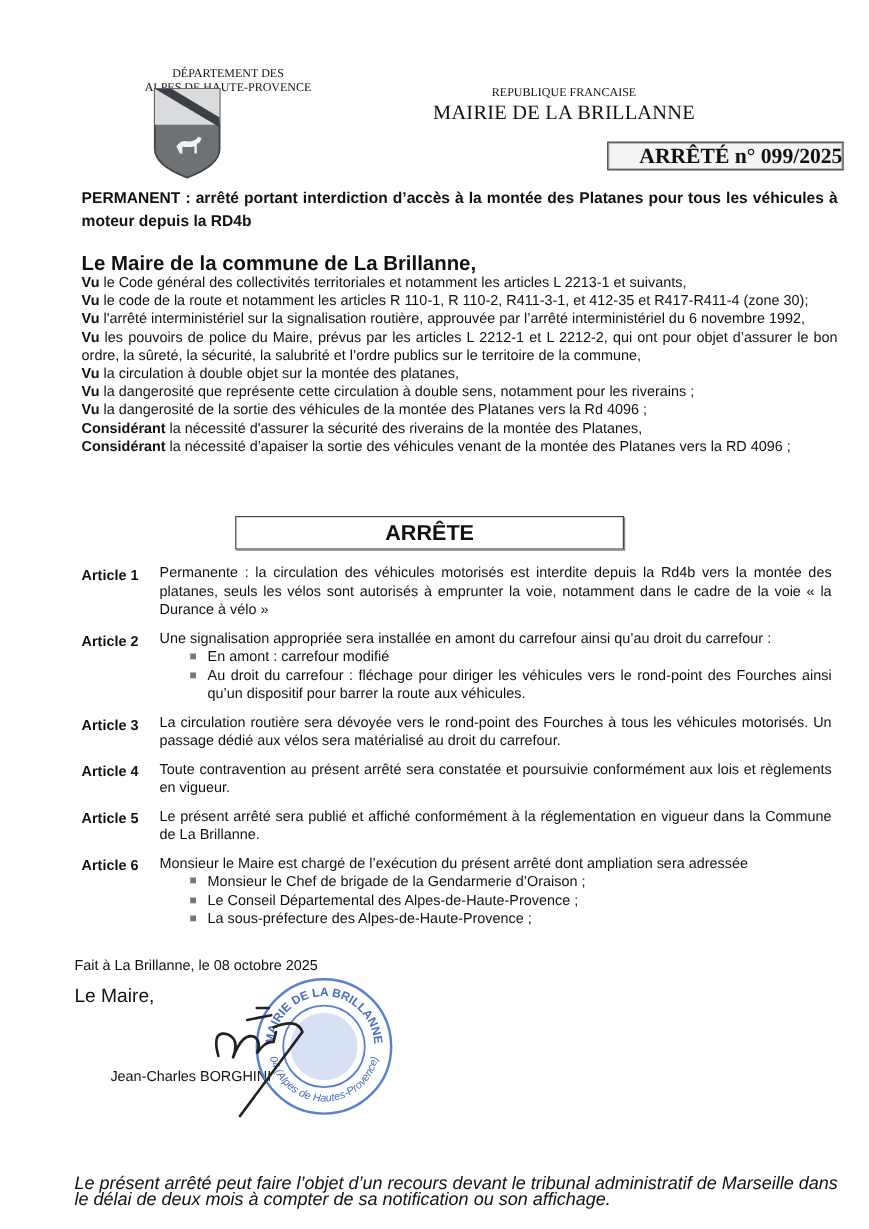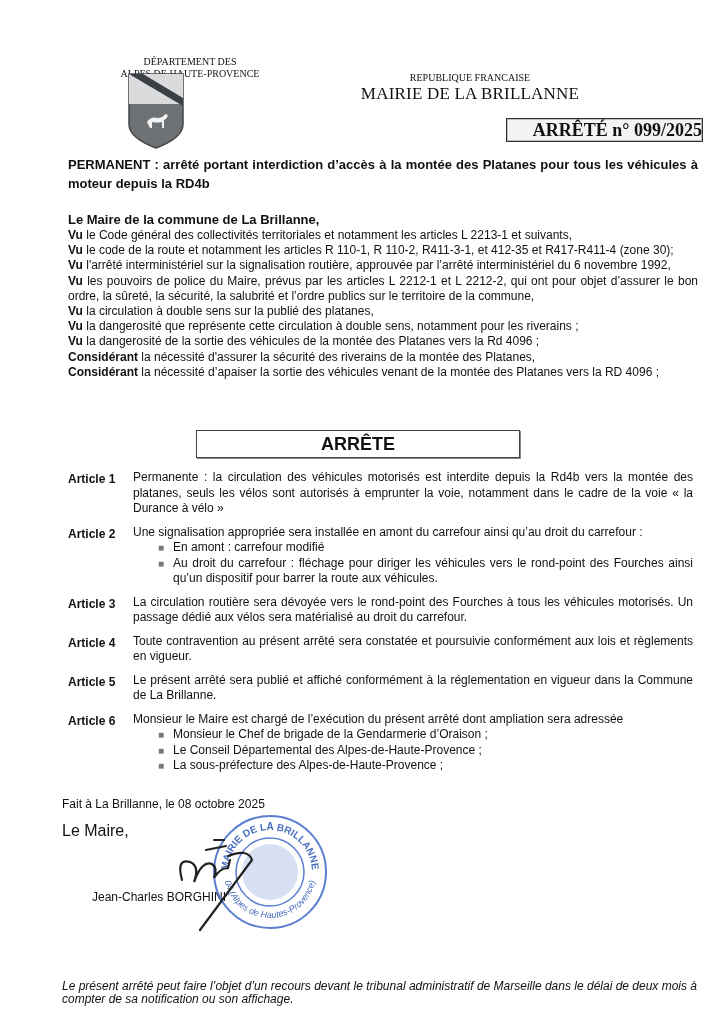--- a/index.html
+++ b/index.html
@@ -6,35 +6,35 @@
   body { width: 724px; height: 1024px; position: relative; overflow: hidden; color: #111; font-family: "Liberation Sans", sans-serif; }
   .abs { position: absolute; }
   .serif { font-family: "Liberation Serif", serif; }
   .dept { left: 90px; top: 56px; width: 200px; text-align: center; font-size: 10px; line-height: 12px; }
   .crest { left: 127px; top: 72px; width: 58px; height: 78px; }
   .rep { left: 290px; top: 72px; width: 360px; text-align: center; font-size: 10px; }
   .mairie { left: 290px; top: 84px; width: 360px; text-align: center; font-size: 17px; letter-spacing: 0.2px; }
   .arrete-no { left: 506px; top: 118px; width: 195px; height: 22px; border: 1.5px solid #333; background: #f4f4f4; font-size: 18px; font-weight: bold; text-align: right; line-height: 22px; box-shadow: inset 0 0 0 1px #bbb; }
   .title { left: 68px; top: 155px; width: 630px; font-weight: bold; font-size: 13px; line-height: 19px; text-align: justify; }
   .preamble { left: 68px; top: 211px; width: 630px; font-size: 12px; line-height: 15.2px; text-align: justify; }
-  .preamble .head { font-weight: bold; font-size: 13px; line-height: 17px; }
+  .preamble .head { font-weight: bold; font-size: 17px; line-height: 17px; }
   .preamble b { font-weight: bold; }
   .arrete-box { left: 196px; top: 430px; width: 322px; height: 26px; border: 1.5px solid #444; box-shadow: 1px 1px 0 #888; text-align: center; font-size: 18px; font-weight: bold; line-height: 26px; }
   .articles { left: 68px; top: 470px; width: 640px; font-size: 12px; line-height: 15.5px; }
   .article { display: flex; margin-bottom: 8px; }
   .article .label { width: 65px; flex: none; font-weight: bold; font-size: 12px; padding-top: 2px; }
   .article .body { width: 560px; text-align: justify; }
   .bullet { display: flex; padding-left: 25px; }
   .bullet .glyph { width: 15px; flex: none; color: #777; font-size: 10px; line-height: 15.5px; }
   .fait { left: 62px; top: 797px; font-size: 12px; }
   .lemaire { left: 62px; top: 822px; font-size: 16px; }
   .signer { left: 62px; top: 890px; font-size: 12px; margin-left: 30px; }
   .stamp { left: 210px; top: 812px; width: 120px; height: 120px; }
   .sig { left: 160px; top: 830px; width: 130px; height: 110px; }
-  .footer { left: 62px; top: 980px; width: 640px; font-size: 12px; font-style: italic; line-height: 13px; }
+  .footer { left: 62px; top: 980px; width: 640px; font-size: 15px; font-style: italic; line-height: 13px; }
 </style>
 </head>
 <body>
 
 <div class="abs dept serif">
   <div>DÉPARTEMENT DES</div>
   <div>ALPES DE HAUTE-PROVENCE</div>
 </div>
 
 <svg class="abs crest" viewBox="0 0 58 78">
@@ -52,21 +52,21 @@
   <span>PERMANENT : </span><span>arrêté portant interdiction d’accès à la montée des Platanes pour tous les véhicules à moteur depuis la RD4b</span>
 </div>
 
 <div class="abs preamble">
   <div class="head">Le Maire de la commune de La Brillanne,</div>
   <div id="preamble-list">
       <div><b>Vu</b><span> le Code général des collectivités territoriales et notamment les articles L 2213-1 et suivants,</span></div>
       <div><b>Vu</b><span> le code de la route et notamment les articles R 110-1, R 110-2, R411-3-1, et 412-35 et R417-R411-4 (zone 30);</span></div>
       <div><b>Vu</b><span> l'arrêté interministériel sur la signalisation routière, approuvée par l’arrêté interministériel du 6 novembre 1992,</span></div>
       <div><b>Vu</b><span> les pouvoirs de police du Maire, prévus par les articles L 2212-1 et L 2212-2, qui ont pour objet d’assurer le bon ordre, la sûreté, la sécurité, la salubrité et l’ordre publics sur le territoire de la commune,</span></div>
-      <div><b>Vu</b><span> la circulation à double sens sur la publié des platanes,</span></div>
+      <div><b>Vu</b><span> la circulation à double objet sur la montée des platanes,</span></div>
       <div><b>Vu</b><span> la dangerosité que représente cette circulation à double sens, notamment pour les riverains ;</span></div>
       <div><b>Vu</b><span> la dangerosité de la sortie des véhicules de la montée des Platanes vers la Rd 4096 ;</span></div>
       <div><b>Considérant</b><span> la nécessité d'assurer la sécurité des riverains de la montée des Platanes,</span></div>
       <div><b>Considérant</b><span> la nécessité d’apaiser la sortie des véhicules venant de la montée des Platanes vers la RD 4096 ;</span></div>
     </div>
 </div>
 
 <div class="abs arrete-box">ARRÊTE</div>
 
 <div class="abs articles" id="articles">

